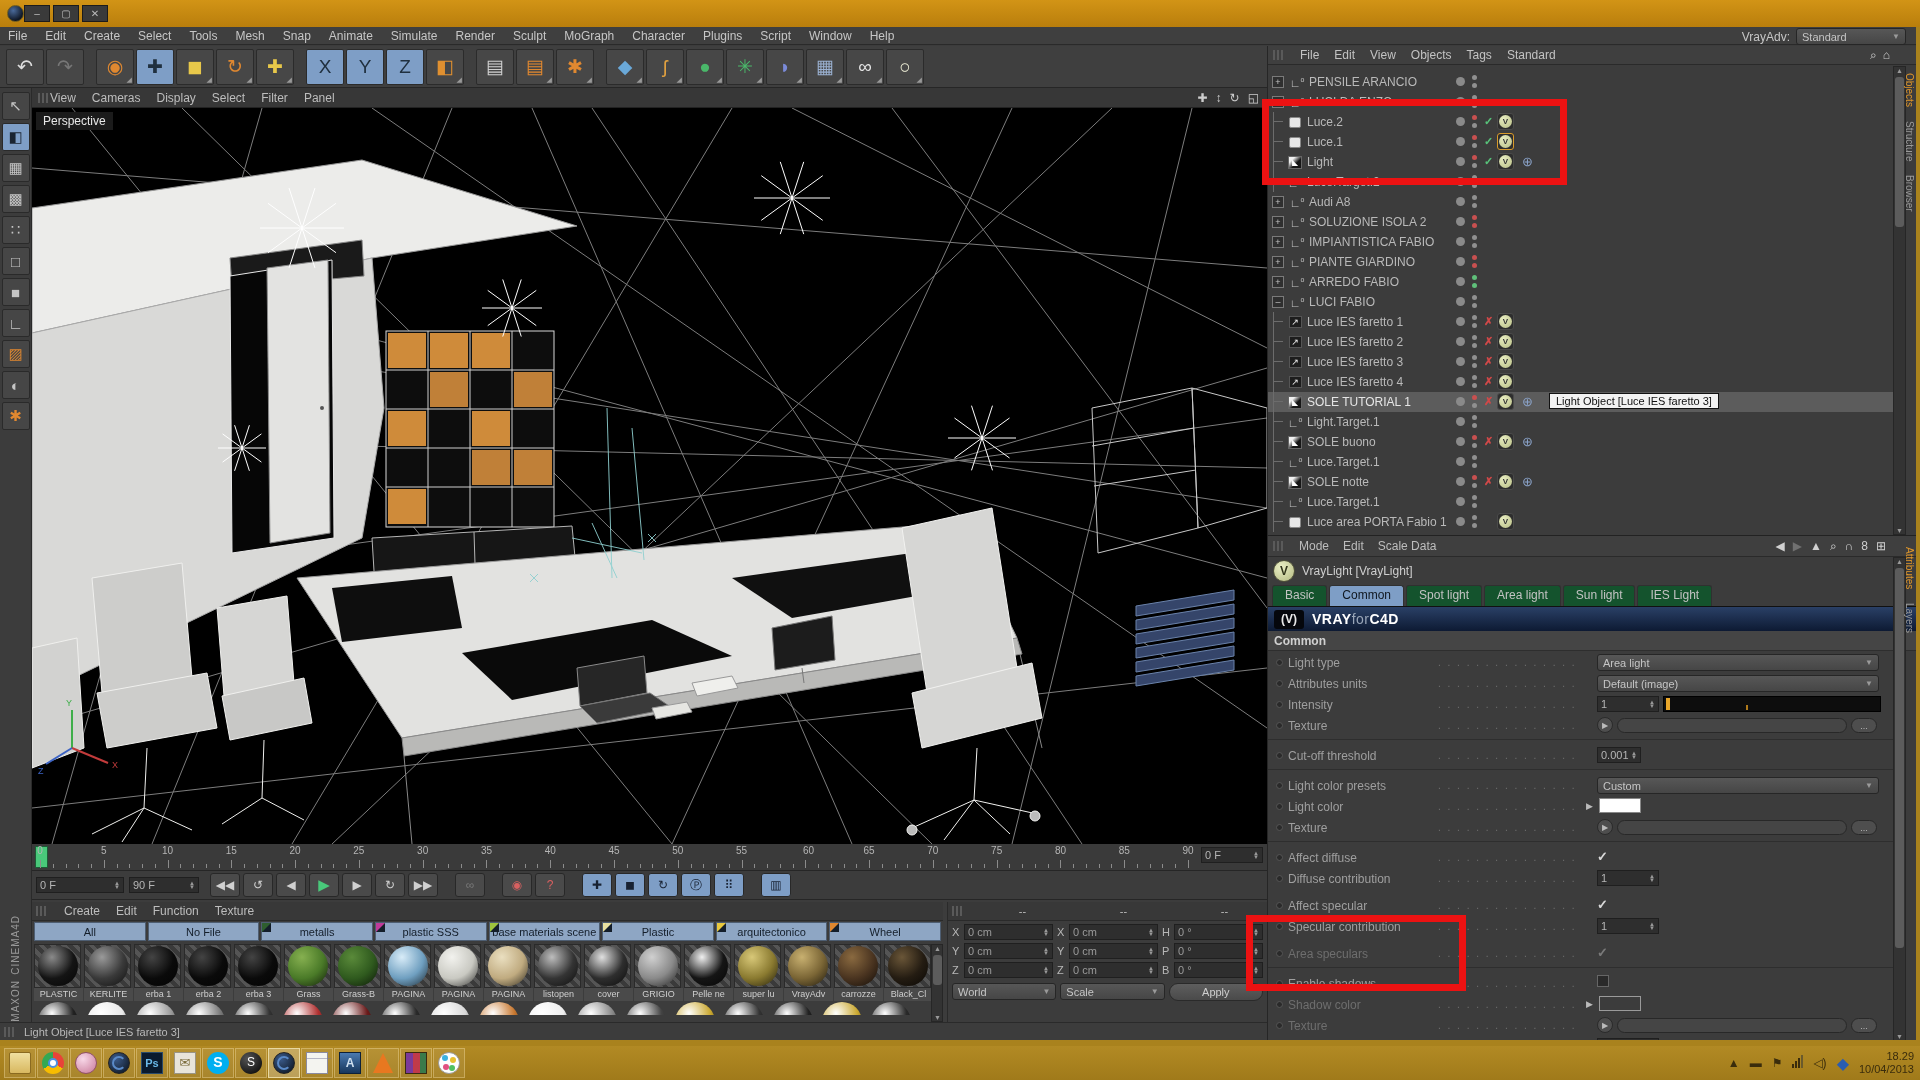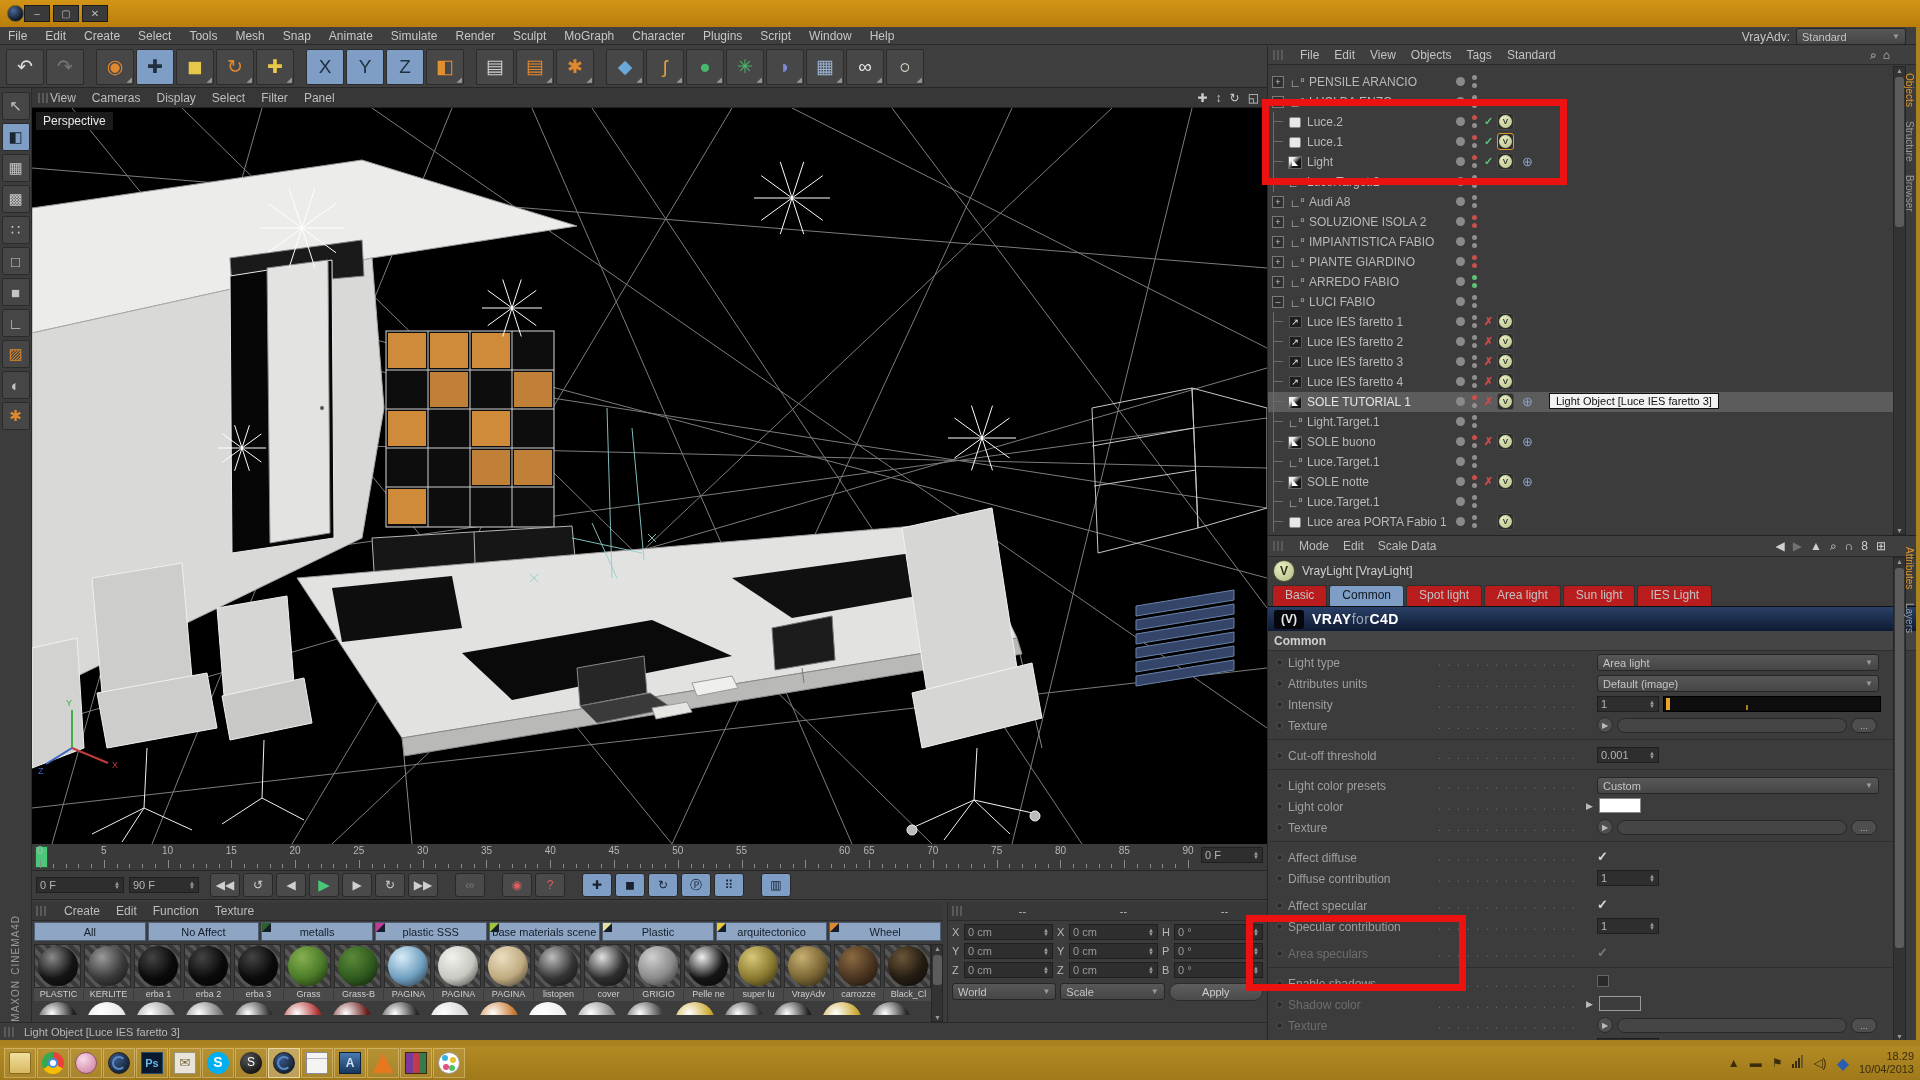--- a/index.html
+++ b/index.html
@@ -103,21 +103,21 @@
   .vtabs{position:absolute;right:0;width:13px;display:flex;flex-direction:column;align-items:center;color:#9a9a9a;}
   .vtab{writing-mode:vertical-rl;font-size:10px;padding:7px 0;color:#9a9a9a;}
   .vtab.act{color:#e0962a;}
   
   .attrs{left:1267px;top:535px;width:649px;height:505px;background:#3c3c3c;border-left:1px solid #262626;border-top:1px solid #222;overflow:hidden;}
   .amode{height:21px;display:flex;align-items:center;gap:14px;padding-left:5px;color:#bdbdbd;background:#3f3f3f;border-bottom:1px solid #2a2a2a;}
   .amicons{position:absolute;right:30px;top:3px;display:flex;gap:8px;color:#d0d0d0;font-size:12px;align-items:center;}
   .aobj{height:28px;display:flex;align-items:center;gap:7px;padding-left:5px;color:#cfcfcf;font-size:12px;}
   .vrayico{width:22px;height:22px;border-radius:50%;background:radial-gradient(circle at 35% 30%,#e9eec4,#b4ba82);border:1px solid #50523a;color:#33361c;font-weight:bold;font-size:12px;text-align:center;line-height:21px;}
   .atabs{display:flex;gap:2px;padding:0 0 0 4px;height:21px;}
-  .atab{padding:0 12px;background:#b91c1c;border:1px solid #303030;border-bottom:none;border-radius:3px 3px 0 0;color:#c3c3c3;font-size:12px;line-height:19px;}
+  .atab{padding:0 12px;background:#14532d;border:1px solid #303030;border-bottom:none;border-radius:3px 3px 0 0;color:#c3c3c3;font-size:12px;line-height:19px;}
   .atab.act{background:#7e9ec6;color:#10171f;}
   .banner{height:25px;background:linear-gradient(#2a4066,#0d1a33);display:flex;align-items:center;gap:8px;padding-left:6px;border-top:1px solid #111;}
   .banlogo{width:30px;height:19px;background:#05070c;border-radius:3px;color:#e8e8e8;font-size:12px;font-weight:bold;text-align:center;line-height:18px;}
   .bantxt{color:#fff;font-size:14px;font-weight:bold;letter-spacing:.5px;}
   .bantxt .mid{color:#9aa6b8;font-weight:normal;}
   .asection{height:20px;background:#454545;border-bottom:1px solid #2e2e2e;color:#d0d0d0;font-weight:bold;font-size:12px;display:flex;align-items:center;padding-left:6px;}
   .abody{position:absolute;left:0;top:116px;width:625px;}
   .arow{height:21px;display:flex;align-items:center;position:relative;color:#9f9f9f;font-size:12px;}
   .arow.dis{color:#6e6e6e;}
   .pdot{width:7px;height:7px;border-radius:50%;background:#2a2a2a;border:1px solid #555;margin:0 5px 0 8px;flex:none;}
@@ -568,21 +568,21 @@
       <div class="tick" style="left: 671.289px; height: 4px;"></div>
       <div class="tick" style="left: 684.044px; height: 4px;"></div>
       <div class="tick" style="left: 696.8px; height: 4px;"></div>
       <div class="tick" style="left: 709.556px; height: 8px;"></div>
       <div class="tlabel" style="left: 709.556px;">55</div>
       <div class="tick" style="left: 722.311px; height: 4px;"></div>
       <div class="tick" style="left: 735.067px; height: 4px;"></div>
       <div class="tick" style="left: 747.822px; height: 4px;"></div>
       <div class="tick" style="left: 760.578px; height: 4px;"></div>
       <div class="tick" style="left: 773.333px; height: 8px;"></div>
-      <div class="tlabel" style="left: 805px; padding-left: 15px;">60</div>
+      <div class="tlabel" style="left: 769px; padding-left: 15px;">60</div>
       <div class="tick" style="left: 786.089px; height: 4px;"></div>
       <div class="tick" style="left: 798.844px; height: 4px;"></div>
       <div class="tick" style="left: 811.6px; height: 4px;"></div>
       <div class="tick" style="left: 824.356px; height: 4px;"></div>
       <div class="tick" style="left: 837.111px; height: 8px;"></div>
       <div class="tlabel" style="left: 837.111px;">65</div>
       <div class="tick" style="left: 849.867px; height: 4px;"></div>
       <div class="tick" style="left: 862.622px; height: 4px;"></div>
       <div class="tick" style="left: 875.378px; height: 4px;"></div>
       <div class="tick" style="left: 888.133px; height: 4px;"></div>
@@ -662,21 +662,21 @@
           <span>Edit</span>
           <span>Function</span>
           <span>Texture</span>
         </span>
       </div>
     <div class="mtabs" id="mat-tabs">
         <div class="mtab">
           <span>All</span>
         </div>
         <div class="mtab">
-          <span>No Affect</span>
+          <span>No File</span>
         </div>
         <div class="mtab">
           <span class="cnr" style="border-top-color: rgb(46, 94, 46);"></span>
           <span>metalls</span>
         </div>
         <div class="mtab">
           <span class="cnr" style="border-top-color: rgb(192, 58, 154);"></span>
           <span>plastic SSS</span>
         </div>
         <div class="mtab">
@@ -1430,21 +1430,21 @@
             <span class="texpill"></span>
             <span class="texdots">...</span>
           </span>
         </div>
         <div class="asep"></div>
         <div class="arow">
           <span class="pdot"></span>
           <span class="alabel">Cut-off threshold</span>
           <span class="leader">. . . . . . . . . . . . . . .</span>
           <span class="actl">
-            <span class="spin" style="width: 62px;">
+            <span class="spin" style="width: 44px;">
               <span>0.001</span>
               <span class="minispin">
                 <span>▲</span>
                 <span>▼</span>
               </span>
             </span>
           </span>
         </div>
         <div class="asep"></div>
         <div class="arow">

